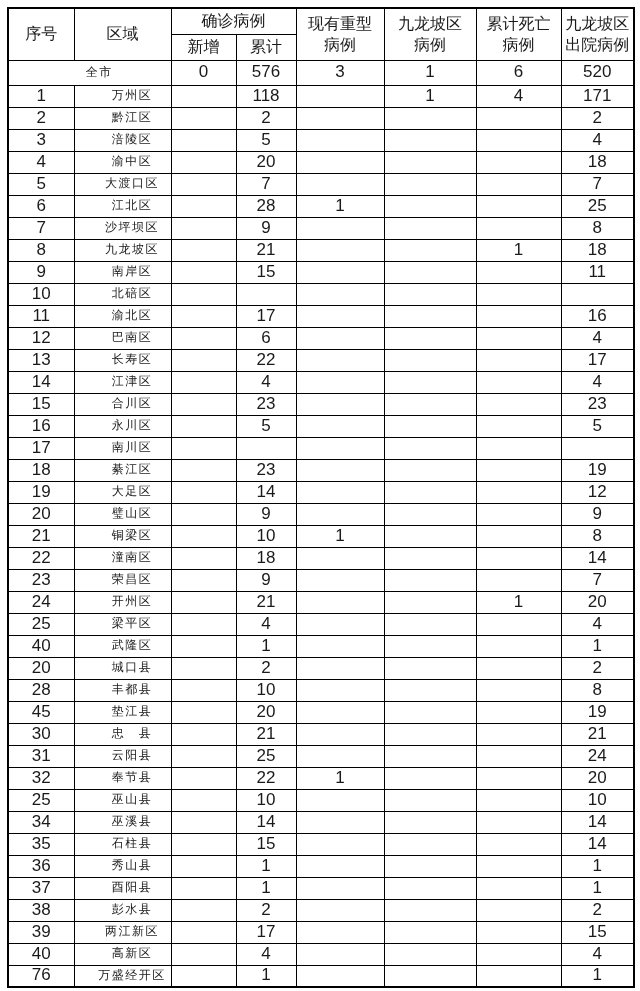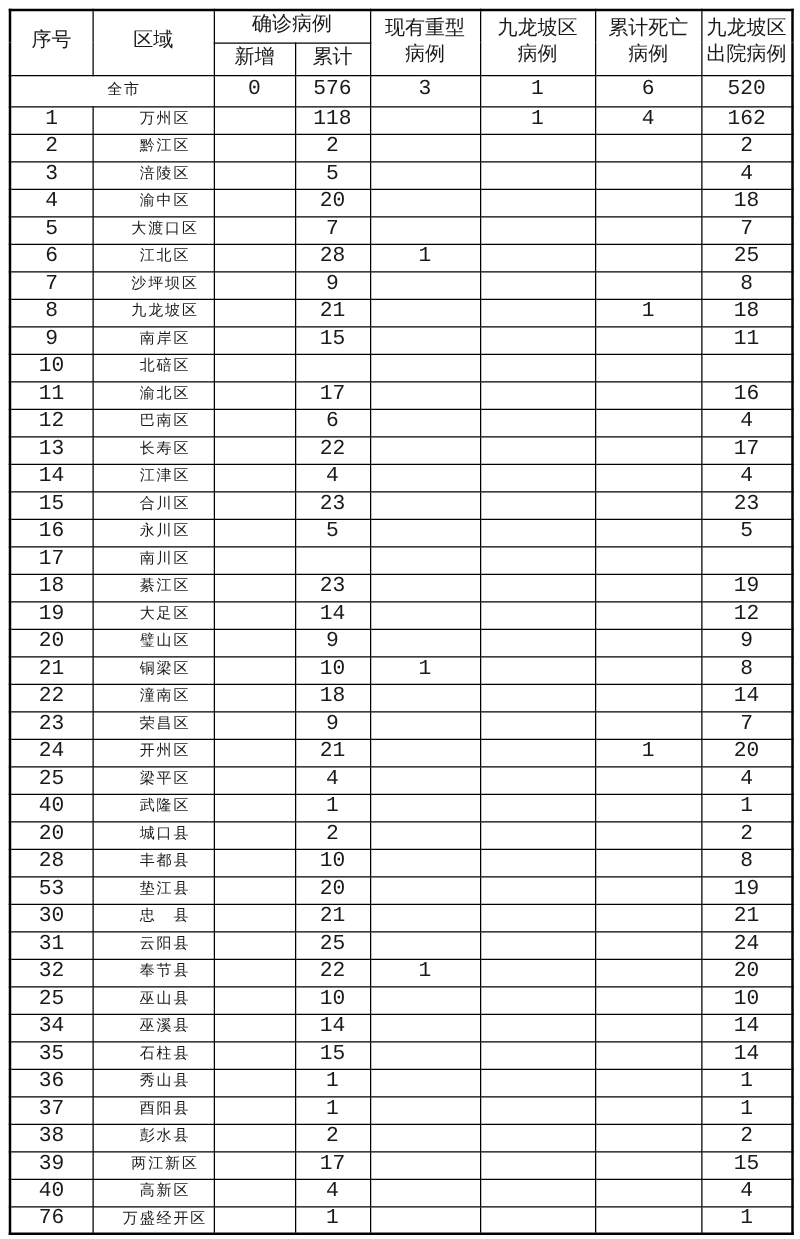--- a/index.html
+++ b/index.html
@@ -6,21 +6,21 @@
     margin: 0;
     padding: 0;
     background: #ffffff;
   }
   .page {
     width: 640px;
     height: 991px;
     box-sizing: border-box;
     padding: 7px 7px 0 7px;
     background: #ffffff;
-    font-family: Liberation Mono, monospace;
+    font-family: Liberation Sans, sans-serif;
     color: #1a1a1a;
   }
   table.stat-table {
     border-collapse: collapse;
     table-layout: fixed;
     width: 626px;
     border: 2px solid #000000;
   }
   .stat-table th,
   .stat-table td {
@@ -106,21 +106,21 @@
         <td>520</td>
       </tr>
     <tr class="data-row">
           <td>1</td>
           <td class="region-cell">万州区</td>
           <td></td>
           <td>118</td>
           <td></td>
           <td>1</td>
           <td>4</td>
-          <td>162</td>
+          <td>171</td>
         </tr>
         <tr class="data-row">
           <td>2</td>
           <td class="region-cell">黔江区</td>
           <td></td>
           <td>2</td>
           <td></td>
           <td></td>
           <td></td>
           <td>2</td>
@@ -379,21 +379,21 @@
           <td>28</td>
           <td class="region-cell">丰都县</td>
           <td></td>
           <td>10</td>
           <td></td>
           <td></td>
           <td></td>
           <td>8</td>
         </tr>
         <tr class="data-row">
-          <td>53</td>
+          <td>45</td>
           <td class="region-cell">垫江县</td>
           <td></td>
           <td>20</td>
           <td></td>
           <td></td>
           <td></td>
           <td>19</td>
         </tr>
         <tr class="data-row">
           <td>30</td>

